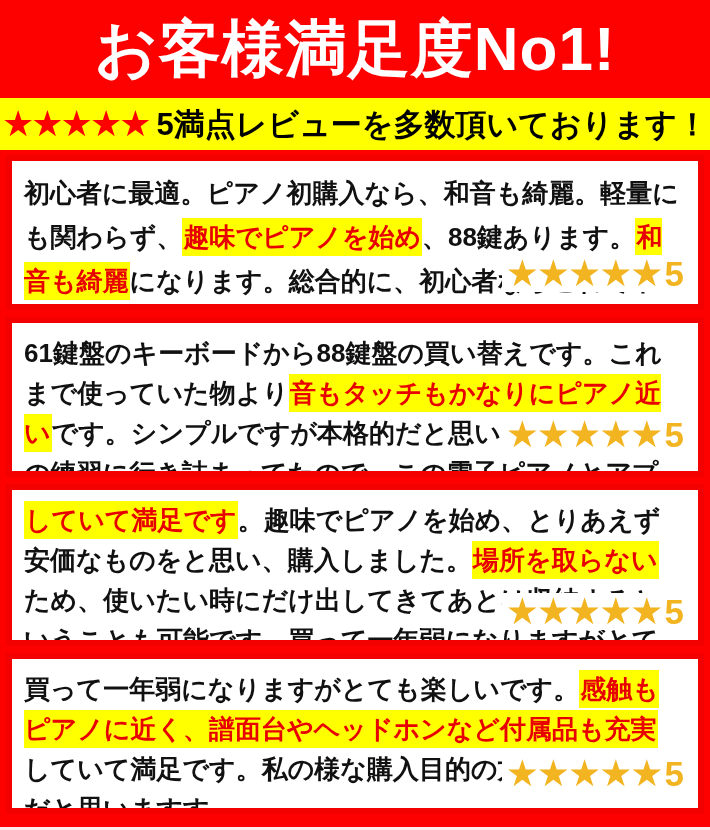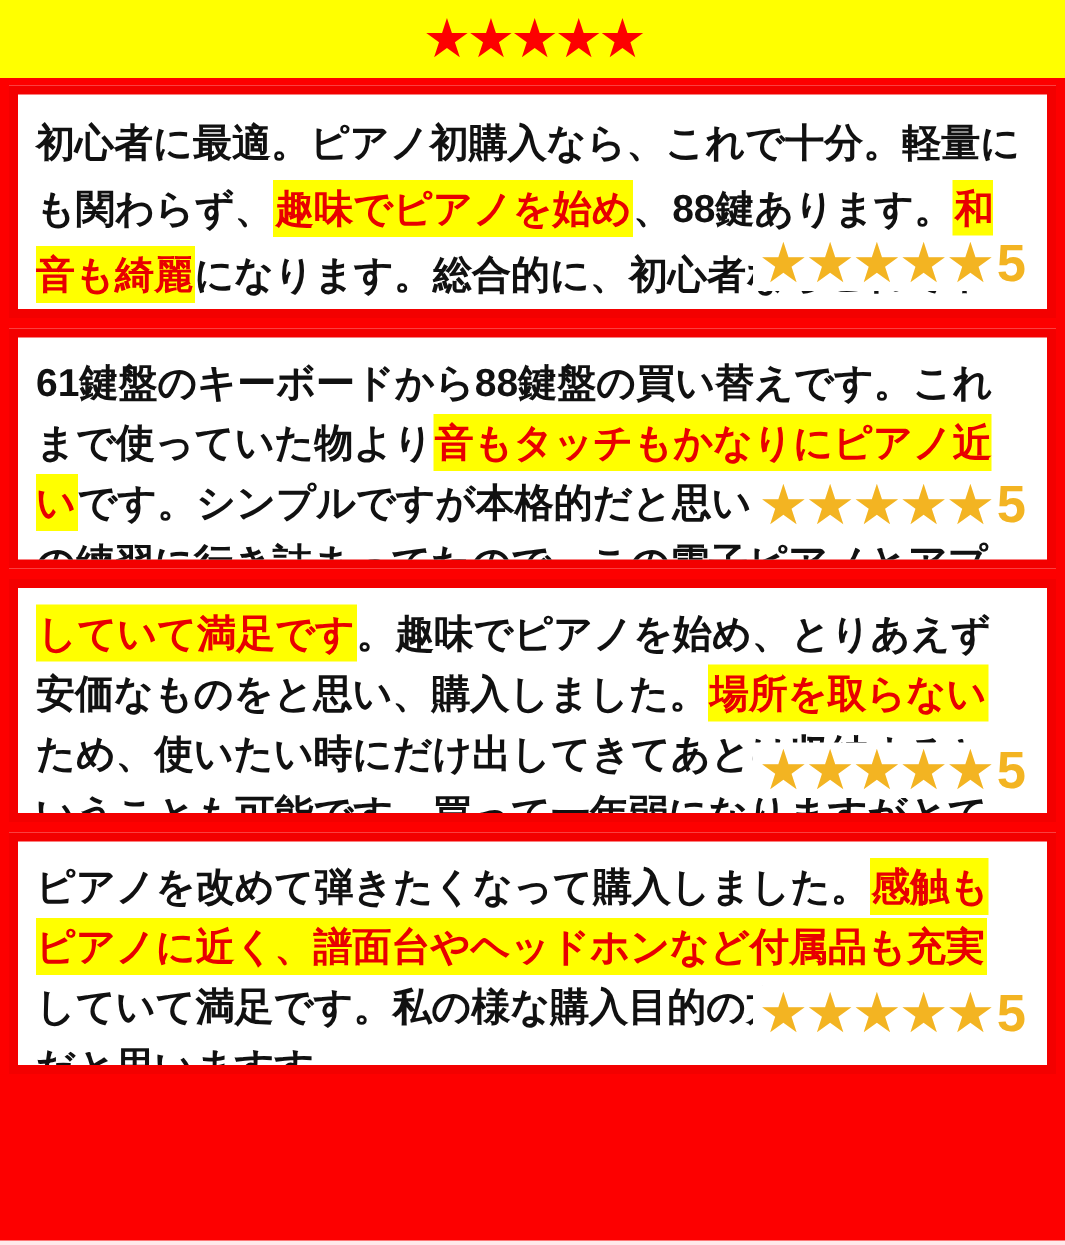--- a/index.html
+++ b/index.html
@@ -114,28 +114,32 @@
     left: 0; right: 0; bottom: 0;
     height: 3px;
     background: #ffe9ea;
   }
 </style>
 </head>
 <body>
 
 <div class="page">
 
+  <header class="header">
+    <h1>お客様満足度No1!</h1>
+  </header>
 
   <div class="sub-banner">
     <span class="banner-stars">★★★★★</span>
+    <span class="banner-text">5満点レビューを多数頂いております！</span>
   </div>
 
   <div class="reviews" id="reviews">
   <div class="review-card">
-    <p class="review-text"><span>初心者に最適。ピアノ初購入なら、これで十分。軽量にも関わらず、</span><span class="hl">趣味でピアノを始め</span><span>、88鍵あります。</span><span class="hl">和音も綺麗</span><span>になります。総合的に、初心者ならこれで十分。</span></p>
+    <p class="review-text"><span>初心者に最適。ピアノ初購入なら、和音も綺麗。軽量にも関わらず、</span><span class="hl">趣味でピアノを始め</span><span>、88鍵あります。</span><span class="hl">和音も綺麗</span><span>になります。総合的に、初心者ならこれで十分。</span></p>
     <div class="review-rating">
       <span class="stars">★★★★★</span>
       <span class="score">5</span>
     </div>
   </div>
 
   <div class="review-card">
     <p class="review-text"><span>61鍵盤のキーボードから88鍵盤の買い替えです。これまで使っていた物より</span><span class="hl">音もタッチもかなりにピアノ近い</span><span>です。シンプルですが本格的だと思います。独学での練習に行き詰まってたので、この電子ピアノとアプリで楽しく練習しています。</span></p>
     <div class="review-rating">
       <span class="stars">★★★★★</span>
@@ -145,21 +149,21 @@
 
   <div class="review-card">
     <p class="review-text"><span class="hl">していて満足です</span><span>。趣味でピアノを始め、とりあえず安価なものをと思い、購入しました。</span><span class="hl">場所を取らない</span><span>ため、使いたい時にだけ出してきてあとは収納するということも可能です。買って一年弱になりますがとても楽しいです。</span></p>
     <div class="review-rating">
       <span class="stars">★★★★★</span>
       <span class="score">5</span>
     </div>
   </div>
 
   <div class="review-card">
-    <p class="review-text"><span>ピアノを改めて弾きたくなって購入しました。</span><span class="hl">感触もピアノに近く、譜面台やヘッドホンなど付属品も充実</span><span>していて満足です。私の様な購入目的の方にはオススメだと思いますす。</span></p>
+    <p class="review-text"><span>買って一年弱になりますがとても楽しいです。</span><span class="hl">感触もピアノに近く、譜面台やヘッドホンなど付属品も充実</span><span>していて満足です。私の様な購入目的の方にはオススメだと思いますす。</span></p>
     <div class="review-rating">
       <span class="stars">★★★★★</span>
       <span class="score">5</span>
     </div>
   </div>
 </div>
 
   <div class="bottom-strip"></div>
 </div>
 

